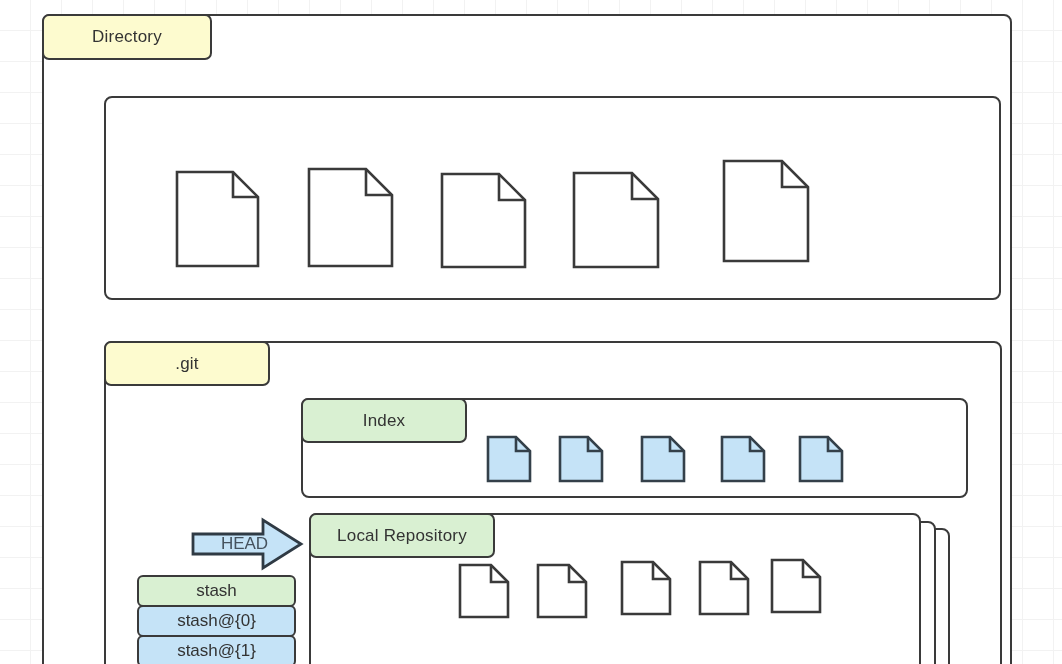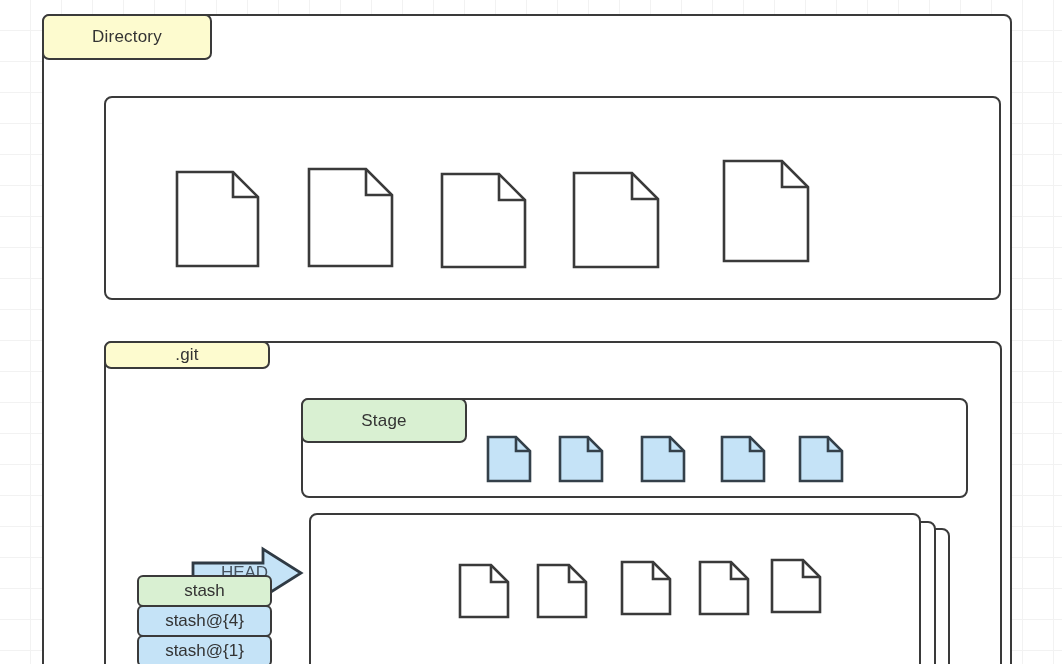--- a/index.html
+++ b/index.html
@@ -64,21 +64,21 @@
     align-items: center;
     justify-content: center;
     color: #45525e;
     font-size: 17px;
     pointer-events: none;
     padding-right: 6px;
     box-sizing: border-box;
   }
 
   
-  .stash-stack { position: absolute; }
+  .stash-stack { position: absolute; padding-left: 24px; }
   .stash-row {
     position: absolute;
     left: 0;
     box-sizing: border-box;
     border: 2px solid #3a3a3a;
     border-radius: 6px;
     display: flex;
     align-items: center;
     justify-content: center;
     font-size: 17px;
@@ -136,25 +136,25 @@
   </div>
   <div class="file-icon" style="left:722px; top:159px; width:88px; height:104px;">
     <svg viewBox="0 0 88 104" xmlns="http://www.w3.org/2000/svg">
       <path d="M2 2 H60 L86 28 V102 H2 Z" fill="#ffffff" stroke="#3a3a3a" stroke-width="2.6" stroke-linejoin="miter"></path>
       <path d="M60 2 V28 H86" fill="none" stroke="#3a3a3a" stroke-width="2.6"></path>
     </svg>
   </div>
 
   <div class="container-box" style="left:104px; top:341px; width:898px; height:380px;"></div>
 
-  <div class="label-box label-yellow" style="left:104px; top:341px; width:166px; height:28px;">.git</div>
+  <div class="label-box label-yellow" style="left:104px; top:341px; width:166px; height:45px;">.git</div>
 
   <div class="container-box" style="left:301px; top:398px; width:667px; height:100px;"></div>
 
-  <div class="label-box label-green" style="left:301px; top:398px; width:166px; height:45px;">Stage</div>
+  <div class="label-box label-green" style="left:301px; top:398px; width:166px; height:45px;">Index</div>
 
 
   <div class="file-icon" style="left:486px; top:435px; width:46px; height:48px;">
     <svg viewBox="0 0 46 48" xmlns="http://www.w3.org/2000/svg">
       <path d="M2 2 H30 L44 16 V46 H2 Z" fill="#c5e3f7" stroke="#34404a" stroke-width="2.6" stroke-linejoin="miter"></path>
       <path d="M30 2 V16 H44" fill="none" stroke="#34404a" stroke-width="2.6"></path>
     </svg>
   </div>
   <div class="file-icon" style="left:558px; top:435px; width:46px; height:48px;">
     <svg viewBox="0 0 46 48" xmlns="http://www.w3.org/2000/svg">
@@ -178,22 +178,23 @@
     <svg viewBox="0 0 46 48" xmlns="http://www.w3.org/2000/svg">
       <path d="M2 2 H30 L44 16 V46 H2 Z" fill="#c5e3f7" stroke="#34404a" stroke-width="2.6" stroke-linejoin="miter"></path>
       <path d="M30 2 V16 H44" fill="none" stroke="#34404a" stroke-width="2.6"></path>
     </svg>
   </div>
 
   <div class="container-box" style="left:323px; top:528px; width:627px; height:190px;"></div>
   <div class="container-box" style="left:316px; top:521px; width:620px; height:197px;"></div>
   <div class="container-box" style="left:309px; top:513px; width:612px; height:205px;"></div>
 
-
-  <div class="arrow" style="left:191px; top:546px; width:113px; height:54px;">
+  <div class="label-box label-green" style="left:309px; top:513px; width:186px; height:45px;">Local Repository</div>
+
+  <div class="arrow" style="left:191px; top:517px; width:113px; height:54px;">
     <svg viewBox="0 0 113 54" xmlns="http://www.w3.org/2000/svg">
       <path d="M2 17 H72 V3 L110 27 L72 51 V37 H2 Z" fill="#c5e3f7" stroke="#2f3a44" stroke-width="2.8" stroke-linejoin="miter"></path>
     </svg>
     <span class="arrow-label">HEAD</span>
   </div>
 
   <div class="file-icon" style="left:458px; top:563px; width:52px; height:56px;">
     <svg viewBox="0 0 52 56" xmlns="http://www.w3.org/2000/svg">
       <path d="M2 2 H33 L50 19 V54 H2 Z" fill="#ffffff" stroke="#3a3a3a" stroke-width="2.6" stroke-linejoin="miter"></path>
       <path d="M33 2 V19 H50" fill="none" stroke="#3a3a3a" stroke-width="2.6"></path>
@@ -219,18 +220,18 @@
   </div>
   <div class="file-icon" style="left:770px; top:558px; width:52px; height:56px;">
     <svg viewBox="0 0 52 56" xmlns="http://www.w3.org/2000/svg">
       <path d="M2 2 H33 L50 19 V54 H2 Z" fill="#ffffff" stroke="#3a3a3a" stroke-width="2.6" stroke-linejoin="miter"></path>
       <path d="M33 2 V19 H50" fill="none" stroke="#3a3a3a" stroke-width="2.6"></path>
     </svg>
   </div>
 
   <div class="stash-stack" style="left:137px; top:575px; width:135px; height:90px;">
     <div class="stash-row stash-head" style="top:0px; height:32px;">stash</div>
-    <div class="stash-row stash-item" style="top:30px; height:32px;">stash@{4}</div>
+    <div class="stash-row stash-item" style="top:30px; height:32px;">stash@{0}</div>
     <div class="stash-row stash-item" style="top:60px; height:32px;">stash@{1}</div>
   </div>
 
 
 </div>
 
 </body></html>

